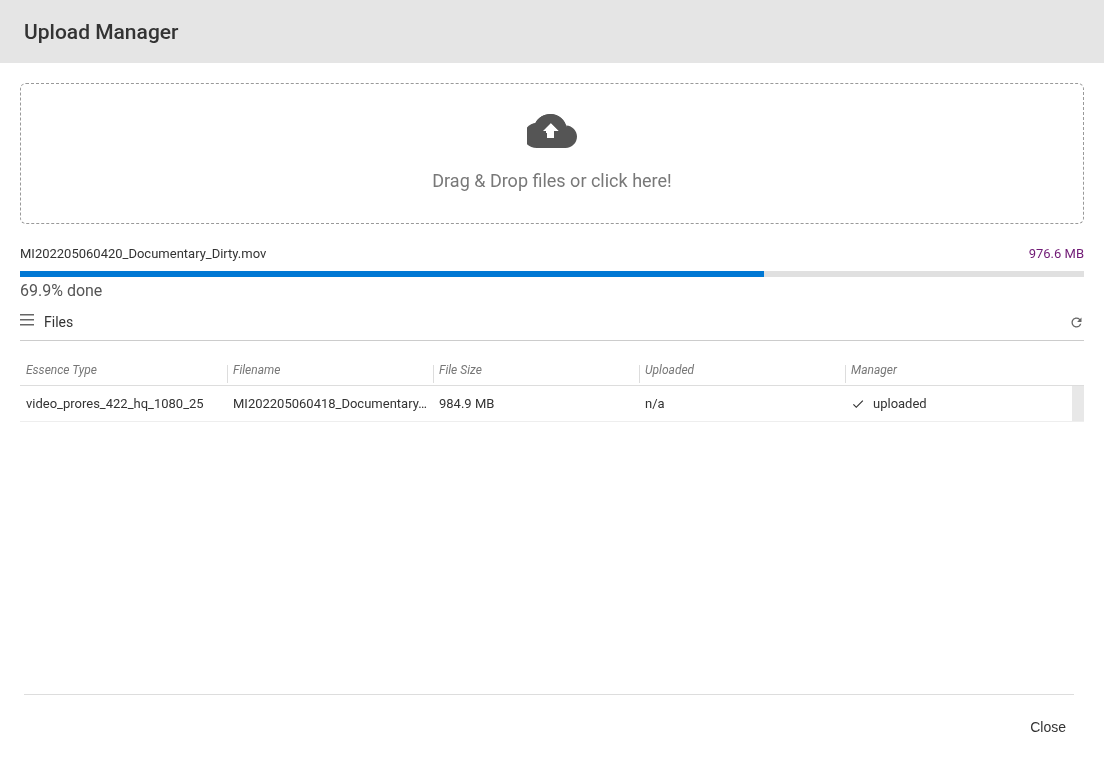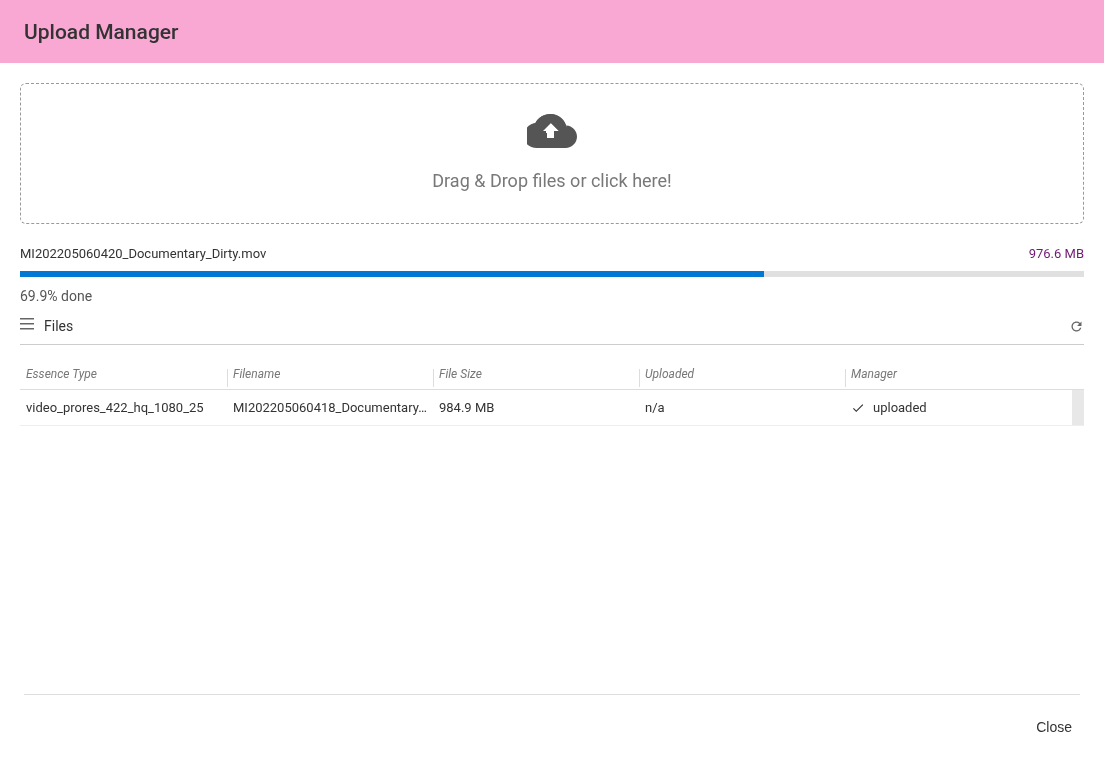--- a/index.html
+++ b/index.html
@@ -9,21 +9,21 @@
     }
     body {
       font-family: -apple-system, BlinkMacSystemFont, "Segoe UI", Roboto, "Helvetica Neue", Arial, sans-serif;
       background: #ffffff;
       color: #333;
       width: 1104px;
       height: 759px;
       overflow: hidden;
     }
     .header {
-      background: #f9a8d4;
+      background: #e5e5e5;
       padding: 20px 24px;
       height: 63px;
       display: flex;
       align-items: center;
     }
     .header-title {
       font-size: 21px;
       font-weight: 500;
       color: #333;
     }
@@ -69,23 +69,23 @@
       height: 6px;
       background: #e0e0e0;
       overflow: hidden;
     }
     .progress-fill {
       height: 100%;
       background: #0078d4;
       width: 69.9%;
     }
     .progress-label {
-      font-size: 14px;
+      font-size: 16px;
       color: #555;
-      margin-top: 11px;
+      margin-top: 4px;
     }
     .files-section {
       margin-top: 14px;
     }
     .files-header {
       display: flex;
       align-items: center;
       justify-content: space-between;
       padding-bottom: 10px;
       border-bottom: 1px solid #ccc;
@@ -166,21 +166,21 @@
       background: #e8e8e8;
       display: flex;
       align-items: center;
       justify-content: center;
       cursor: pointer;
     }
     .footer {
       position: absolute;
       bottom: 0;
       left: 24px;
-      right: 24px;
+      right: 30px;
       border-top: 1px solid #ddd;
       padding: 20px 0;
       display: flex;
       justify-content: flex-end;
     }
     .close-btn {
       font-size: 14px;
       color: #333;
       background: none;
       border: none;

